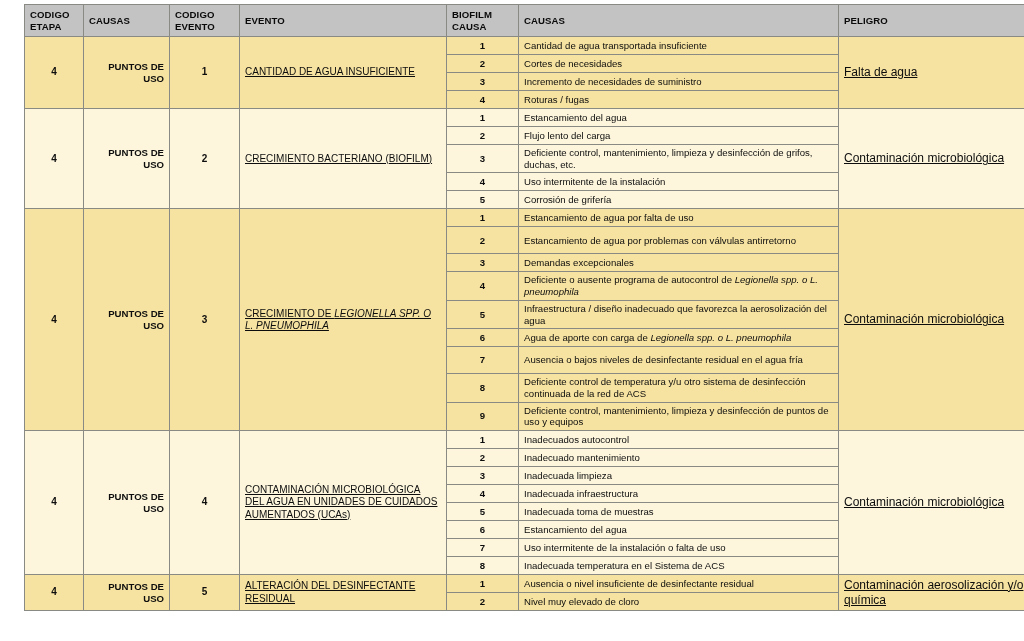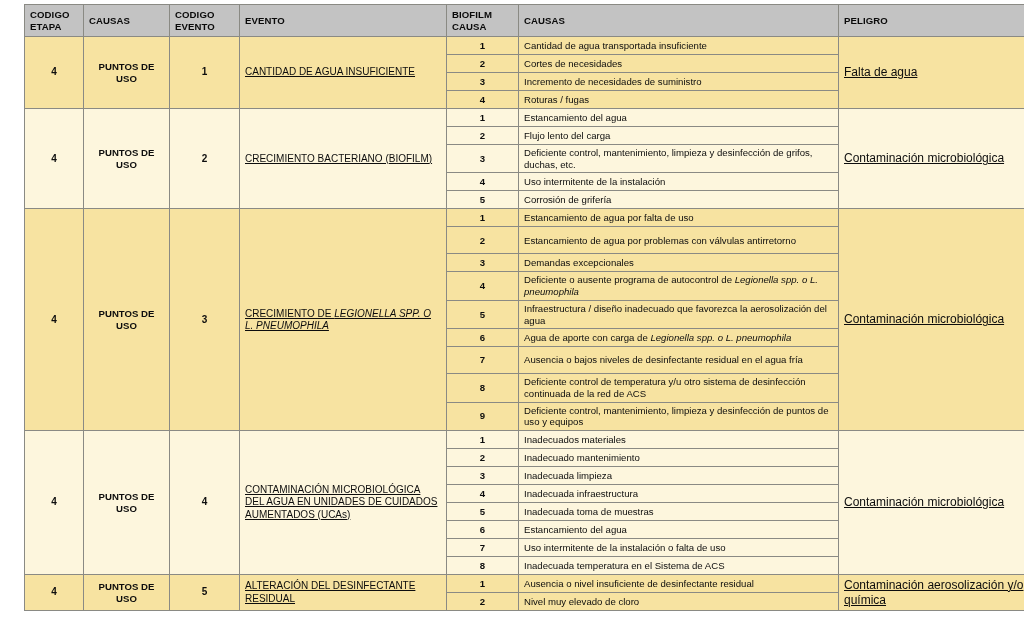--- a/index.html
+++ b/index.html
@@ -55,21 +55,21 @@
 
   
   .c-code-etapa {
     text-align: center;
     font-weight: bold;
     font-size: 10px;
   }
   .c-etapa {
     font-weight: bold;
     font-size: 9.6px;
-    text-align: center;
+    text-align: right;
     margin-top: 32px;
   }
   .c-code-evento {
     text-align: center;
     font-weight: bold;
     font-size: 10px;
   }
   .c-evento {
     text-align: left;
     font-size: 10px;
@@ -206,21 +206,21 @@
         <tr class="band-dark r2">
           <td class="c-code-causa">9</td>
           <td class="c-causa">Deficiente control, mantenimiento, limpieza y desinfección de puntos de uso y equipos</td>
         </tr>
         <tr class="band-light r1">
           <td class="c-code-etapa" rowspan="8">4</td>
           <td class="c-etapa" rowspan="8">PUNTOS DE USO</td>
           <td class="c-code-evento" rowspan="8">4</td>
           <td class="c-evento" rowspan="8">CONTAMINACIÓN MICROBIOLÓGICA DEL AGUA EN UNIDADES DE CUIDADOS AUMENTADOS (UCAs)</td>
           <td class="c-code-causa">1</td>
-          <td class="c-causa">Inadecuados materiales</td>
+          <td class="c-causa">Inadecuados autocontrol</td>
           <td class="c-peligro" rowspan="8">Contaminación microbiológica</td>
         </tr>
         <tr class="band-light r1">
           <td class="c-code-causa">2</td>
           <td class="c-causa">Inadecuado mantenimiento</td>
         </tr>
         <tr class="band-light r1">
           <td class="c-code-causa">3</td>
           <td class="c-causa">Inadecuada limpieza</td>
         </tr>

